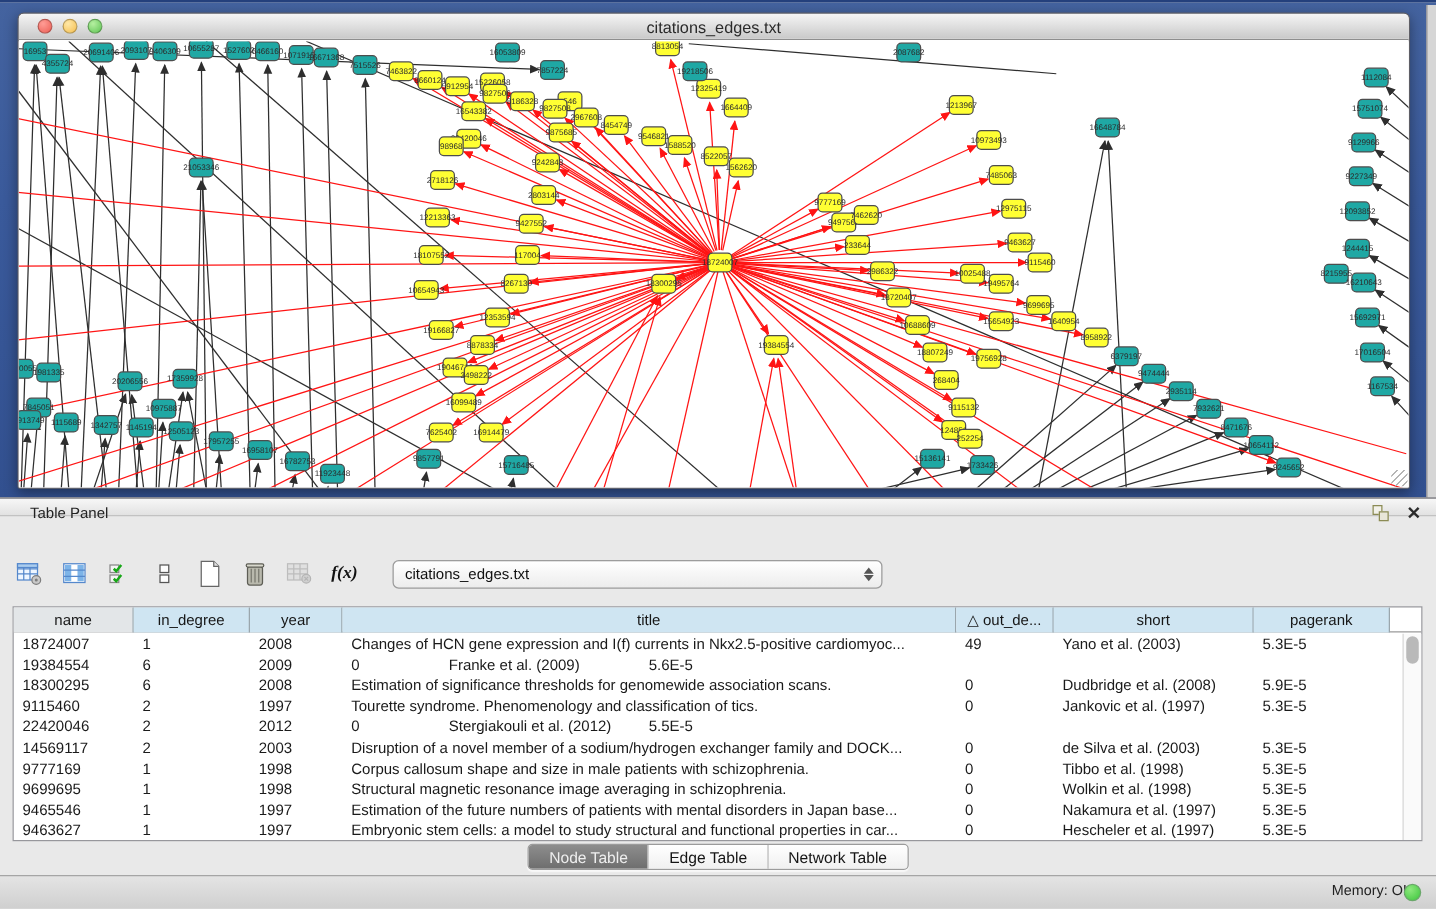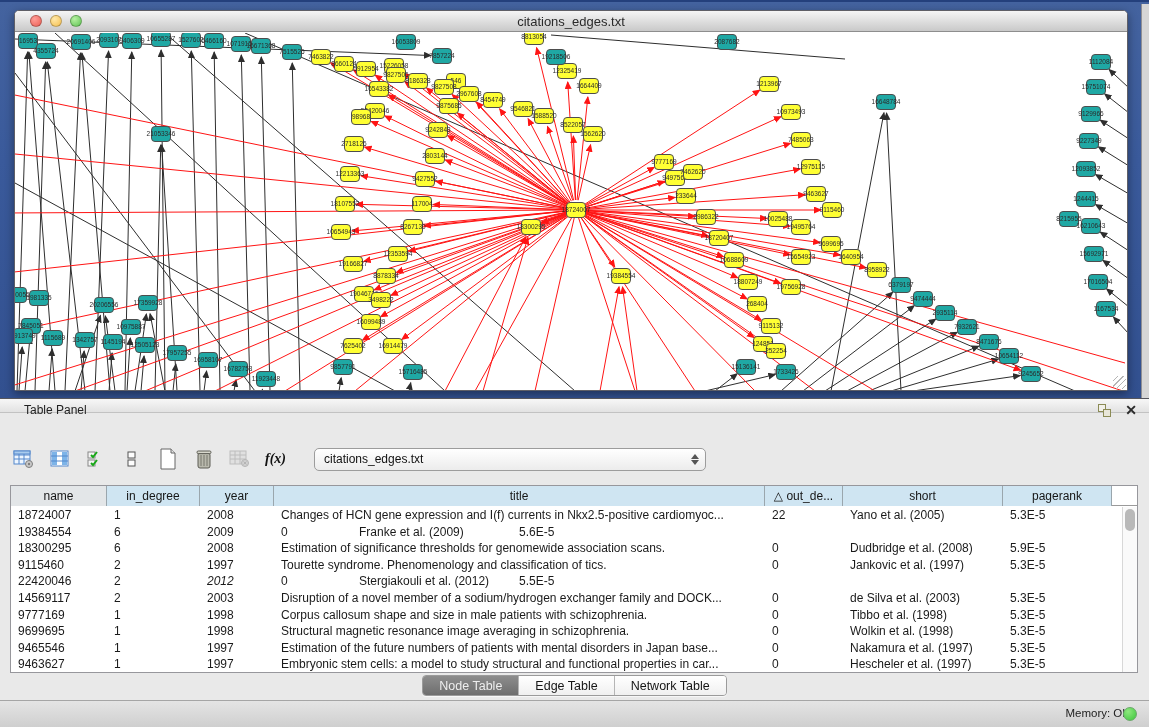--- a/index.html
+++ b/index.html
@@ -835,22 +835,22 @@
           <div class="th" style="width: 78px;">△ out_de...</div>
           <div class="th" style="width: 160px;">short</div>
           <div class="th" style="width: 109px;">pagerank</div>
         </div>
       <div class="tbody" id="tbody">
           <div class="tr">
             <div class="td" style="width: 96px;">18724007</div>
             <div class="td" style="width: 93px;">1</div>
             <div class="td" style="width: 74px;">2008</div>
             <div class="td" style="width: 491px;">Changes of HCN gene expression and I(f) currents in Nkx2.5-positive cardiomyoc...</div>
-            <div class="td" style="width: 78px;">22</div>
-            <div class="td" style="width: 160px;">Yano et al. (2005)</div>
+            <div class="td" style="width: 78px;">49</div>
+            <div class="td" style="width: 160px;">Yano et al. (2003)</div>
             <div class="td" style="width: 109px;">5.3E-5</div>
           </div>
           <div class="tr">
             <div class="td" style="width: 96px;">19384554</div>
             <div class="td" style="width: 93px;">6</div>
             <div class="td" style="width: 74px;">2009</div>
             <div class="td" style="width: 78px;">0</div>
             <div class="td" style="width: 160px;">Franke et al. (2009)</div>
             <div class="td" style="width: 109px;">5.6E-5</div>
           </div>
@@ -868,21 +868,21 @@
             <div class="td" style="width: 93px;">2</div>
             <div class="td" style="width: 74px;">1997</div>
             <div class="td" style="width: 491px;">Tourette syndrome. Phenomenology and classification of tics.</div>
             <div class="td" style="width: 78px;">0</div>
             <div class="td" style="width: 160px;">Jankovic et al. (1997)</div>
             <div class="td" style="width: 109px;">5.3E-5</div>
           </div>
           <div class="tr">
             <div class="td" style="width: 96px;">22420046</div>
             <div class="td" style="width: 93px;">2</div>
-            <div class="td" style="width: 74px; font-style: italic;">2012</div>
+            <div class="td" style="width: 74px;">2012</div>
             <div class="td" style="width: 78px;">0</div>
             <div class="td" style="width: 160px;">Stergiakouli et al. (2012)</div>
             <div class="td" style="width: 109px;">5.5E-5</div>
           </div>
           <div class="tr">
             <div class="td" style="width: 96px;">14569117</div>
             <div class="td" style="width: 93px;">2</div>
             <div class="td" style="width: 74px;">2003</div>
             <div class="td" style="width: 491px;">Disruption of a novel member of a sodium/hydrogen exchanger family and DOCK...</div>
             <div class="td" style="width: 78px;">0</div>

